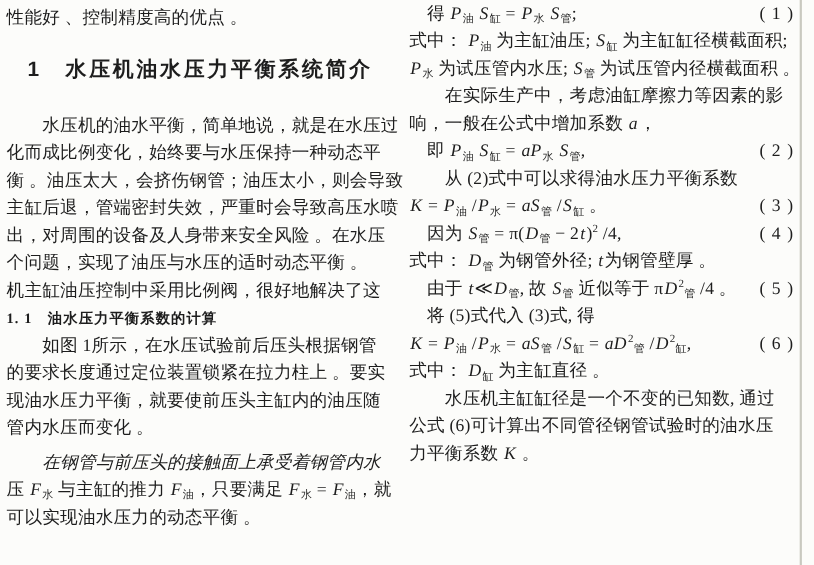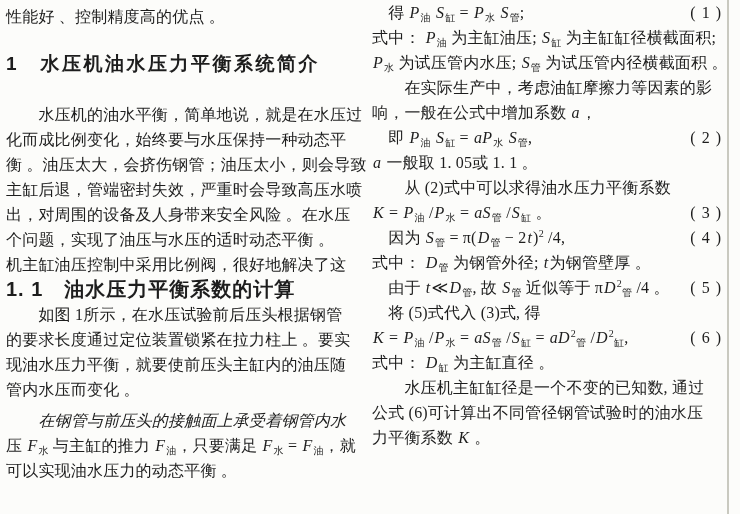--- a/index.html
+++ b/index.html
@@ -17,35 +17,35 @@
     white-space:pre;letter-spacing:0.2px;
   }
   .line .txt{white-space:pre;}
   .eqno{margin-left:auto;padding-right:2px;letter-spacing:1px;}
   .h1{
     font-family:"Liberation Sans","DejaVu Sans",sans-serif;
     font-weight:bold;font-size:19px;line-height:31px;height:31px;
     letter-spacing:2.5px;
   }
   .h2{
-    font-family:Liberation Sans, sans-serif;
-    font-weight:bold;font-size:20px;letter-spacing:1px;
+    font-family:Liberation Serif, serif;
+    font-weight:bold;font-size:13px;letter-spacing:1px;
   }
   i{font-style:italic;font-family:"Liberation Serif","DejaVu Serif",serif;padding:0 1px;}
   sub{font-size:10px;vertical-align:-3px;line-height:0;}
   sup{font-size:10px;vertical-align:6px;line-height:0;}
   .rule{position:absolute;top:0;width:2px;height:514px;}
 </style>
 </head>
 <body style="background: rgb(252, 252, 250); color: rgb(29, 29, 29);">
 
 <div class="page">
   <div class="col col-left" id="col-left">
       <div class="line" style="margin-top: 4px;"><span class="txt">性能好 、控制精度高的优点 。</span></div>
-      <div class="line h1" style="margin-top: 19px;"><span class="txt">1　水压机油水压力平衡系统简介</span></div>
+      <div class="line h1" style="margin-top: 19px; margin-left: 19px;"><span class="txt">1　水压机油水压力平衡系统简介</span></div>
       <div class="line" style="margin-top: 23px; align-items: flex-end;"><span class="txt">　　水压机的油水平衡，简单地说，就是在水压过</span></div>
       <div class="line"><span class="txt">化而成比例变化，始终要与水压保持一种动态平</span></div>
       <div class="line"><span class="txt">衡 。油压太大，会挤伤钢管；油压太小，则会导致</span></div>
       <div class="line"><span class="txt">主缸后退，管端密封失效，严重时会导致高压水喷</span></div>
       <div class="line"><span class="txt">出，对周围的设备及人身带来安全风险 。在水压</span></div>
       <div class="line"><span class="txt">个问题，实现了油压与水压的适时动态平衡 。</span></div>
       <div class="line"><span class="txt">机主缸油压控制中采用比例阀，很好地解决了这</span></div>
       <div class="line h2"><span class="txt">1. 1　油水压力平衡系数的计算</span></div>
       <div class="line"><span class="txt">　　如图 1所示，在水压试验前后压头根据钢管</span></div>
       <div class="line"><span class="txt">的要求长度通过定位装置锁紧在拉力柱上 。要实</span></div>
@@ -55,21 +55,20 @@
       <div class="line"><span class="txt">压 <i>F</i><sub>水</sub> 与主缸的推力 <i>F</i><sub>油</sub>，只要满足 <i>F</i><sub>水</sub> = <i>F</i><sub>油</sub>，就</span></div>
       <div class="line"><span class="txt">可以实现油水压力的动态平衡 。</span></div>
     </div>
   <div class="col col-right" id="col-right">
       <div class="line"><span class="txt">　得 <i>P</i><sub>油</sub> <i>S</i><sub>缸</sub> = <i>P</i><sub>水</sub> <i>S</i><sub>管</sub>;</span><span class="eqno">( 1 )</span></div>
       <div class="line"><span class="txt">式中： <i>P</i><sub>油</sub> 为主缸油压; <i>S</i><sub>缸</sub> 为主缸缸径横截面积;</span></div>
       <div class="line"><span class="txt"><i>P</i><sub>水</sub> 为试压管内水压; <i>S</i><sub>管</sub> 为试压管内径横截面积 。</span></div>
       <div class="line"><span class="txt">　　在实际生产中，考虑油缸摩擦力等因素的影</span></div>
       <div class="line"><span class="txt">响，一般在公式中增加系数 <i>a</i>，</span></div>
       <div class="line"><span class="txt">　即 <i>P</i><sub>油</sub> <i>S</i><sub>缸</sub> = <i>aP</i><sub>水</sub> <i>S</i><sub>管</sub>,</span><span class="eqno">( 2 )</span></div>
-      <div class="line"><span class="txt"><i>a</i> 一般取 1. 05或 1. 1 。</span></div>
       <div class="line"><span class="txt">　　从 (2)式中可以求得油水压力平衡系数</span></div>
       <div class="line"><span class="txt"><i>K</i> = <i>P</i><sub>油</sub> /<i>P</i><sub>水</sub> = <i>aS</i><sub>管</sub> /<i>S</i><sub>缸</sub> 。</span><span class="eqno">( 3 )</span></div>
       <div class="line"><span class="txt">　因为 <i>S</i><sub>管</sub> = π(<i>D</i><sub>管</sub> − 2<i>t</i>)<sup>2</sup> /4,</span><span class="eqno">( 4 )</span></div>
       <div class="line"><span class="txt">式中： <i>D</i><sub>管</sub> 为钢管外径; <i>t</i>为钢管壁厚 。</span></div>
       <div class="line"><span class="txt">　由于 <i>t</i>≪<i>D</i><sub>管</sub>, 故 <i>S</i><sub>管</sub> 近似等于 π<i>D</i><sup>2</sup><sub>管</sub> /4 。</span><span class="eqno">( 5 )</span></div>
       <div class="line"><span class="txt">　将 (5)式代入 (3)式, 得</span></div>
       <div class="line"><span class="txt"><i>K</i> = <i>P</i><sub>油</sub> /<i>P</i><sub>水</sub> = <i>aS</i><sub>管</sub> /<i>S</i><sub>缸</sub> = <i>aD</i><sup>2</sup><sub>管</sub> /<i>D</i><sup>2</sup><sub>缸</sub>,</span><span class="eqno">( 6 )</span></div>
       <div class="line"><span class="txt">式中： <i>D</i><sub>缸</sub> 为主缸直径 。</span></div>
       <div class="line"><span class="txt">　　水压机主缸缸径是一个不变的已知数, 通过</span></div>
       <div class="line"><span class="txt">公式 (6)可计算出不同管径钢管试验时的油水压</span></div>

